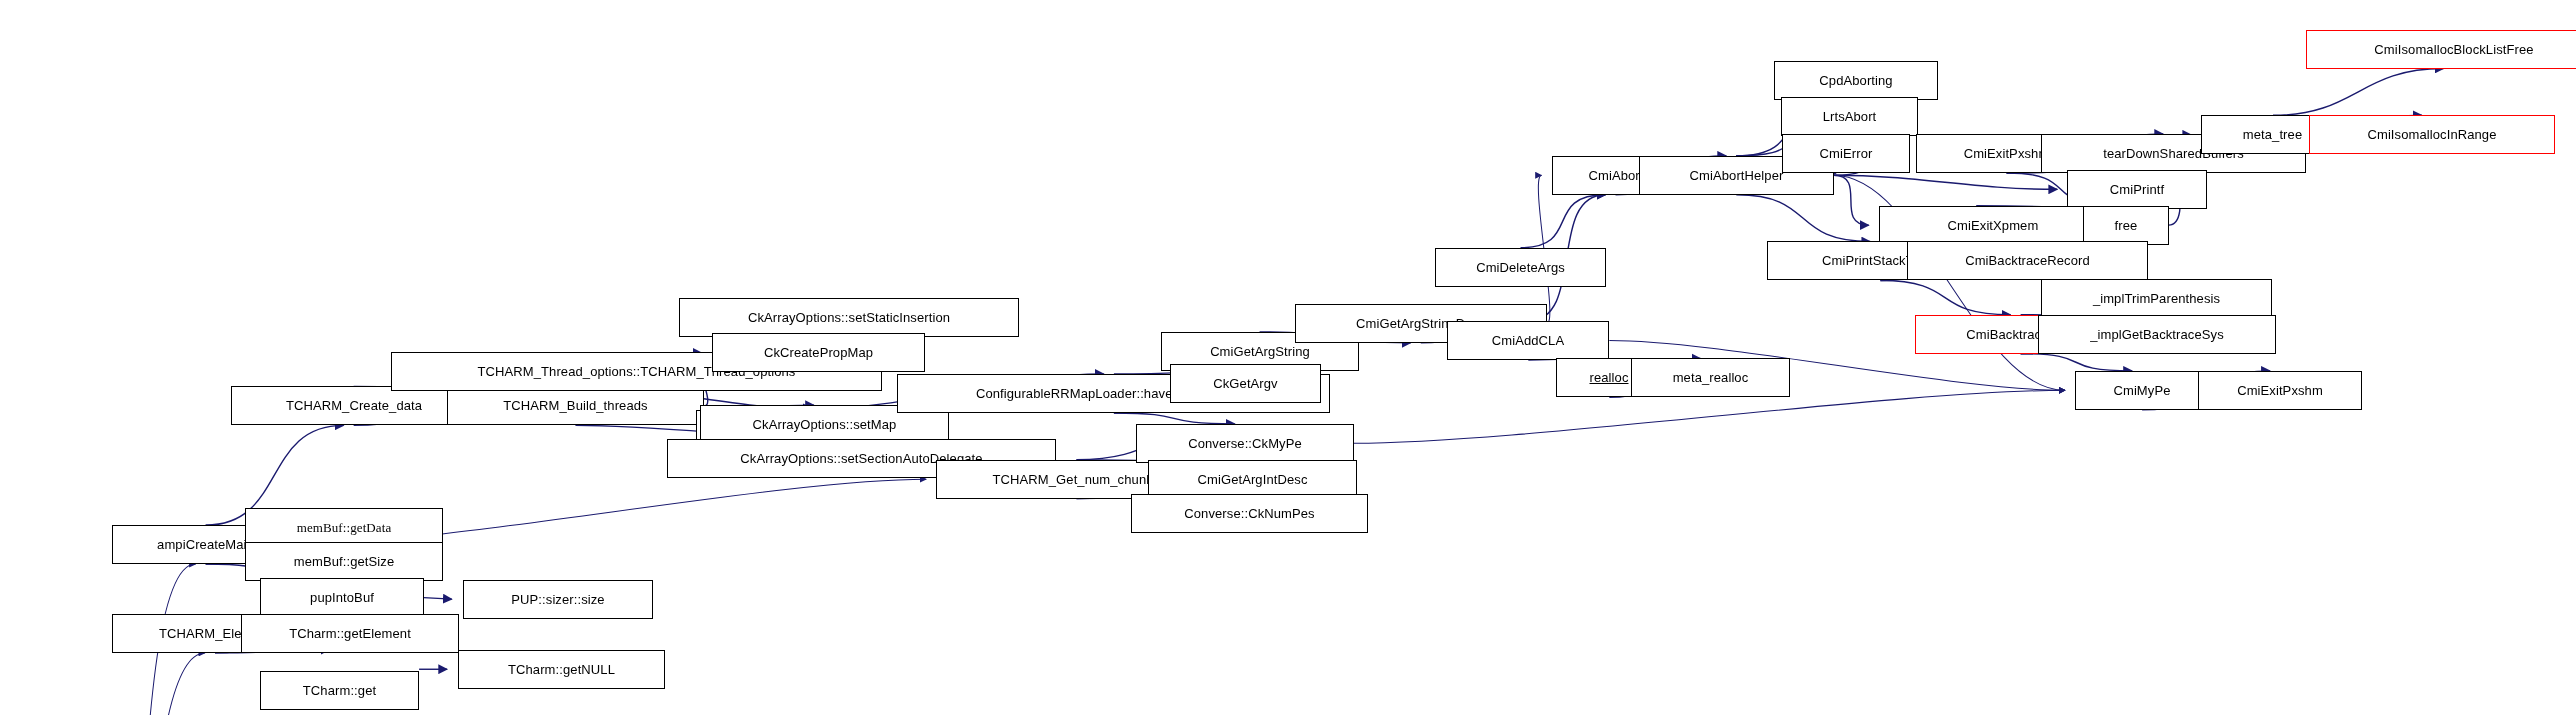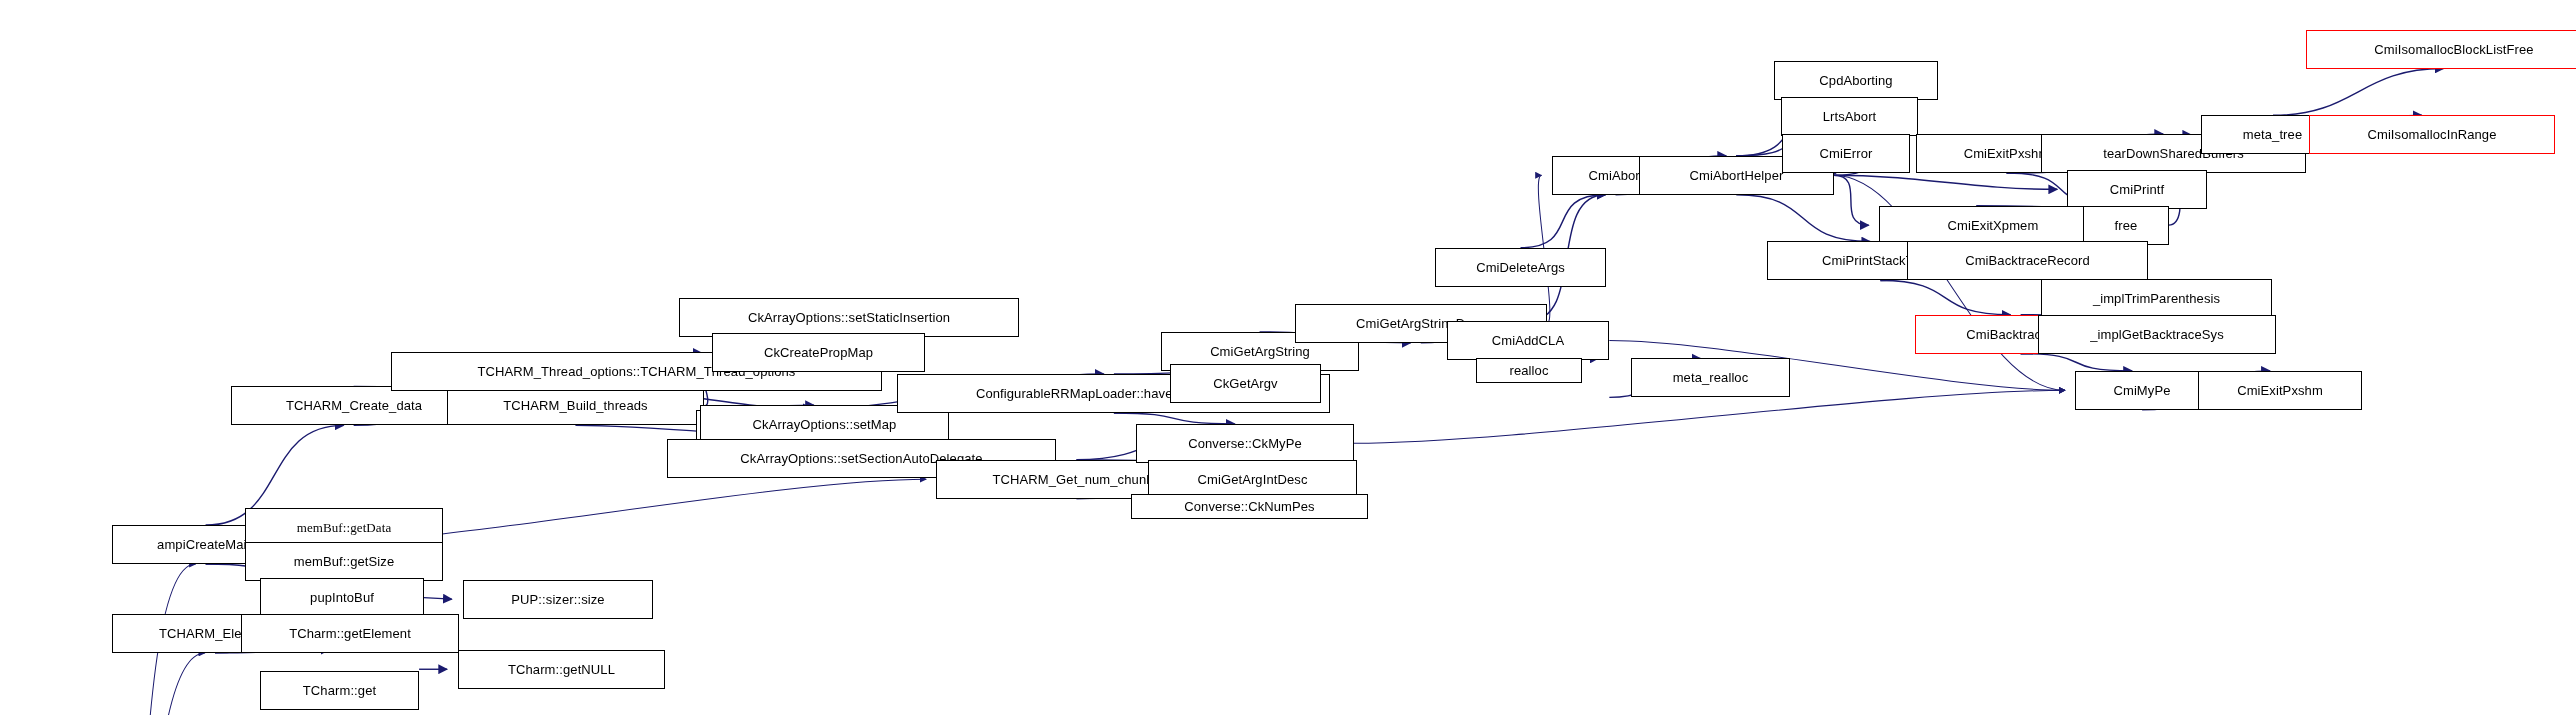--- a/index.html
+++ b/index.html
@@ -179,30 +179,30 @@
       </div>
       <div class="node" style="left: 1170px; top: 364px; width: 151px; height: 39px;">
         <span>CkGetArgv</span>
       </div>
       <div class="node" style="left: 1136px; top: 424px; width: 218px; height: 39px;">
         <span>Converse::CkMyPe</span>
       </div>
       <div class="node" style="left: 1148px; top: 460px; width: 209px; height: 39px;">
         <span>CmiGetArgIntDesc</span>
       </div>
-      <div class="node" style="left: 1131px; top: 494px; width: 237px; height: 25px;">
+      <div class="node" style="left: 1131px; top: 494px; width: 237px; height: 39px;">
         <span>Converse::CkNumPes</span>
       </div>
       <div class="node" style="left: 1295px; top: 304px; width: 252px; height: 39px;">
         <span>CmiGetArgStringDesc</span>
       </div>
       <div class="node" style="left: 1447px; top: 321px; width: 162px; height: 39px;">
         <span>CmiAddCLA</span>
       </div>
-      <div class="node" style="left: 1476px; top: 358px; width: 106px; height: 25px;">
+      <div class="node" style="left: 1556px; top: 358px; width: 106px; height: 39px; text-decoration: underline;">
         <span>realloc</span>
       </div>
       <div class="node" style="left: 1631px; top: 358px; width: 159px; height: 39px;">
         <span>meta_realloc</span>
       </div>
       <div class="node" style="left: 1435px; top: 248px; width: 171px; height: 39px;">
         <span>CmiDeleteArgs</span>
       </div>
       <div class="node" style="left: 1552px; top: 156px; width: 128px; height: 39px;">
         <span>CmiAbort</span>

